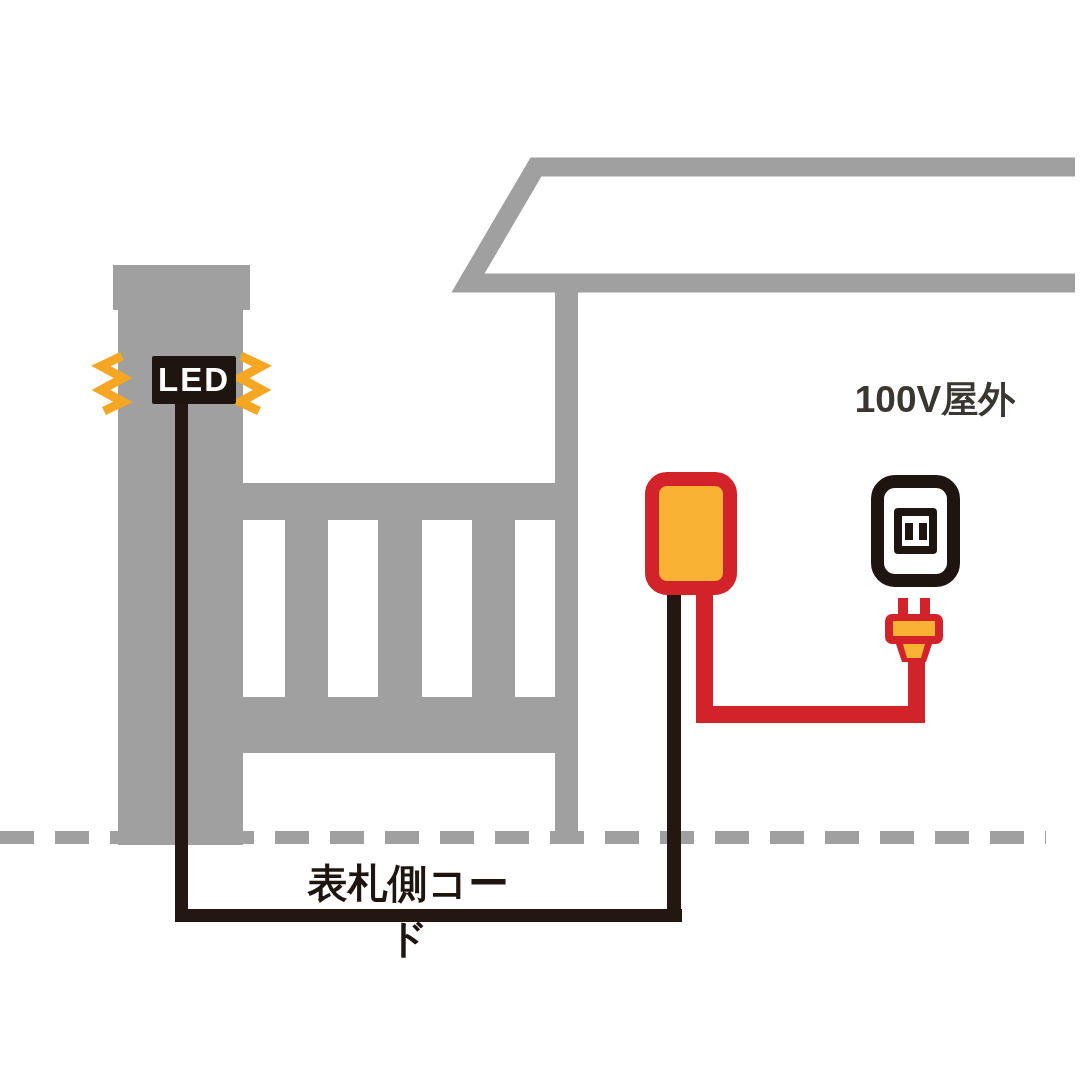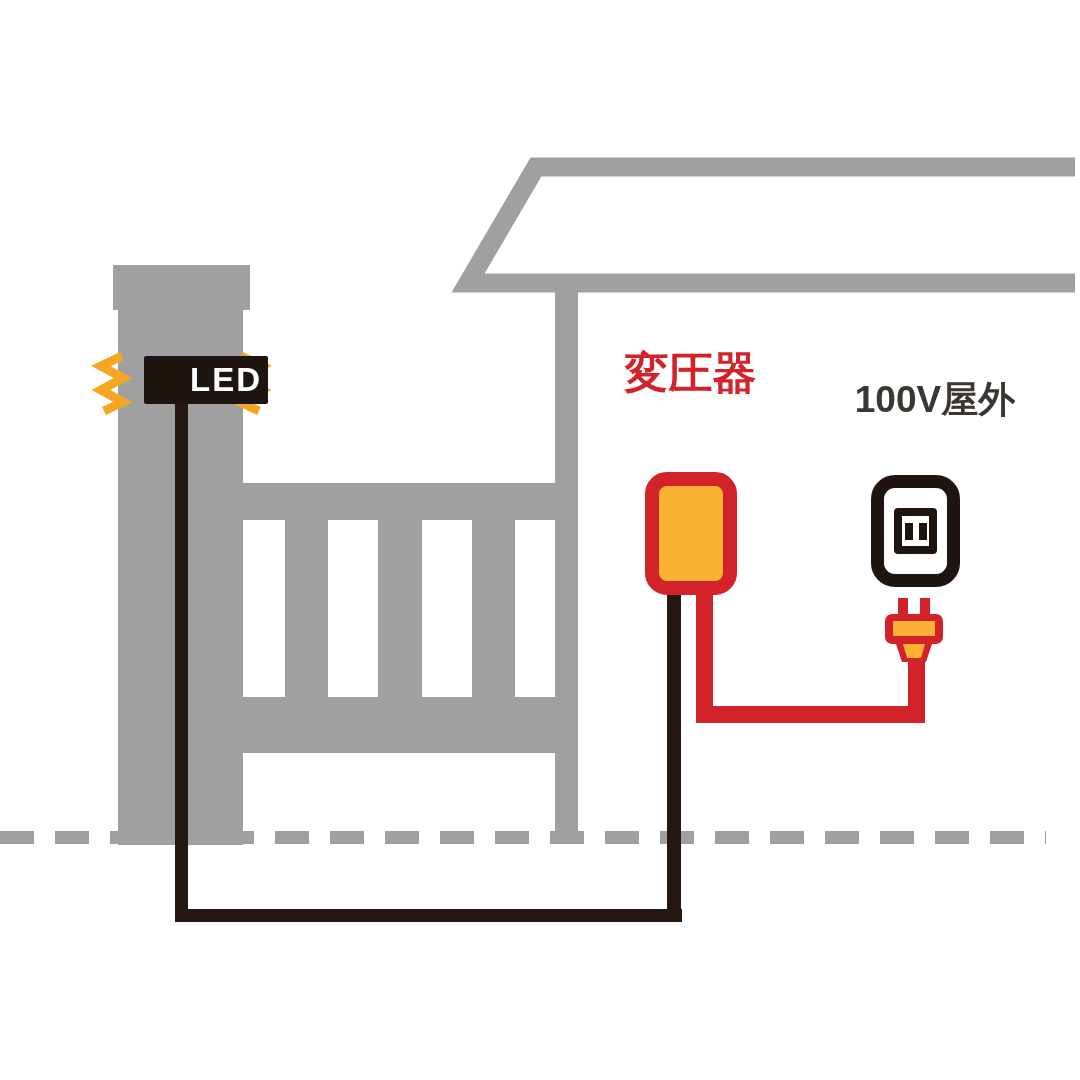--- a/index.html
+++ b/index.html
@@ -74,23 +74,23 @@
   }
   .outlet-slot{width:8px;height:17px;background:var(--led-bg);}
 
   
   svg.plug{left:882px;top:598px;width:66px;height:66px;}
   svg.plug .p-red{fill:var(--red);}
   svg.plug .p-yel{fill:var(--yellow);}
 
   
   .led-sign{
-    left:144px;top:356px;width:84px;height:48px;background:var(--led-bg);
+    left:152px;top:356px;width:84px;height:48px;background:var(--led-bg);
     color:var(--white);display:flex;align-items:center;justify-content:center;
-    font-size:33px;font-weight:bold;letter-spacing:2px;border-radius:2px;padding-left:40px;
+    font-size:33px;font-weight:bold;letter-spacing:2px;border-radius:2px;
   }
   svg.glow{left:90px;top:345px;width:185px;height:80px;}
   svg.glow polyline{fill:none;stroke:var(--orange);stroke-width:9px;}
 
   
   .label-transformer{
     left:593px;top:350px;width:195px;text-align:center;color:var(--red);
     font-weight:800;line-height:1.05;
   }
   .label-transformer .l1{font-size:52px;}
@@ -154,19 +154,21 @@
 
   <svg class="abs glow" viewBox="90 345 185 80">
     <polyline points="122,356 101,366 123,378 101,390 123,402 104,411"></polyline>
     <polyline points="241,356 262,366 240,378 262,390 240,402 259,411"></polyline>
   </svg>
   <div class="abs led-sign">
     <span>LED</span>
   </div>
 
   <div class="abs label-transformer">
-    <div class="l2">変圧器</div>
   </div>
   <div class="abs label-outlet">
     <div>100V屋外</div>
+  </div>
+  <div class="abs label-cord">
+    <span>表札側コード</span>
   </div>
 
 </div>
 
 </body></html>

